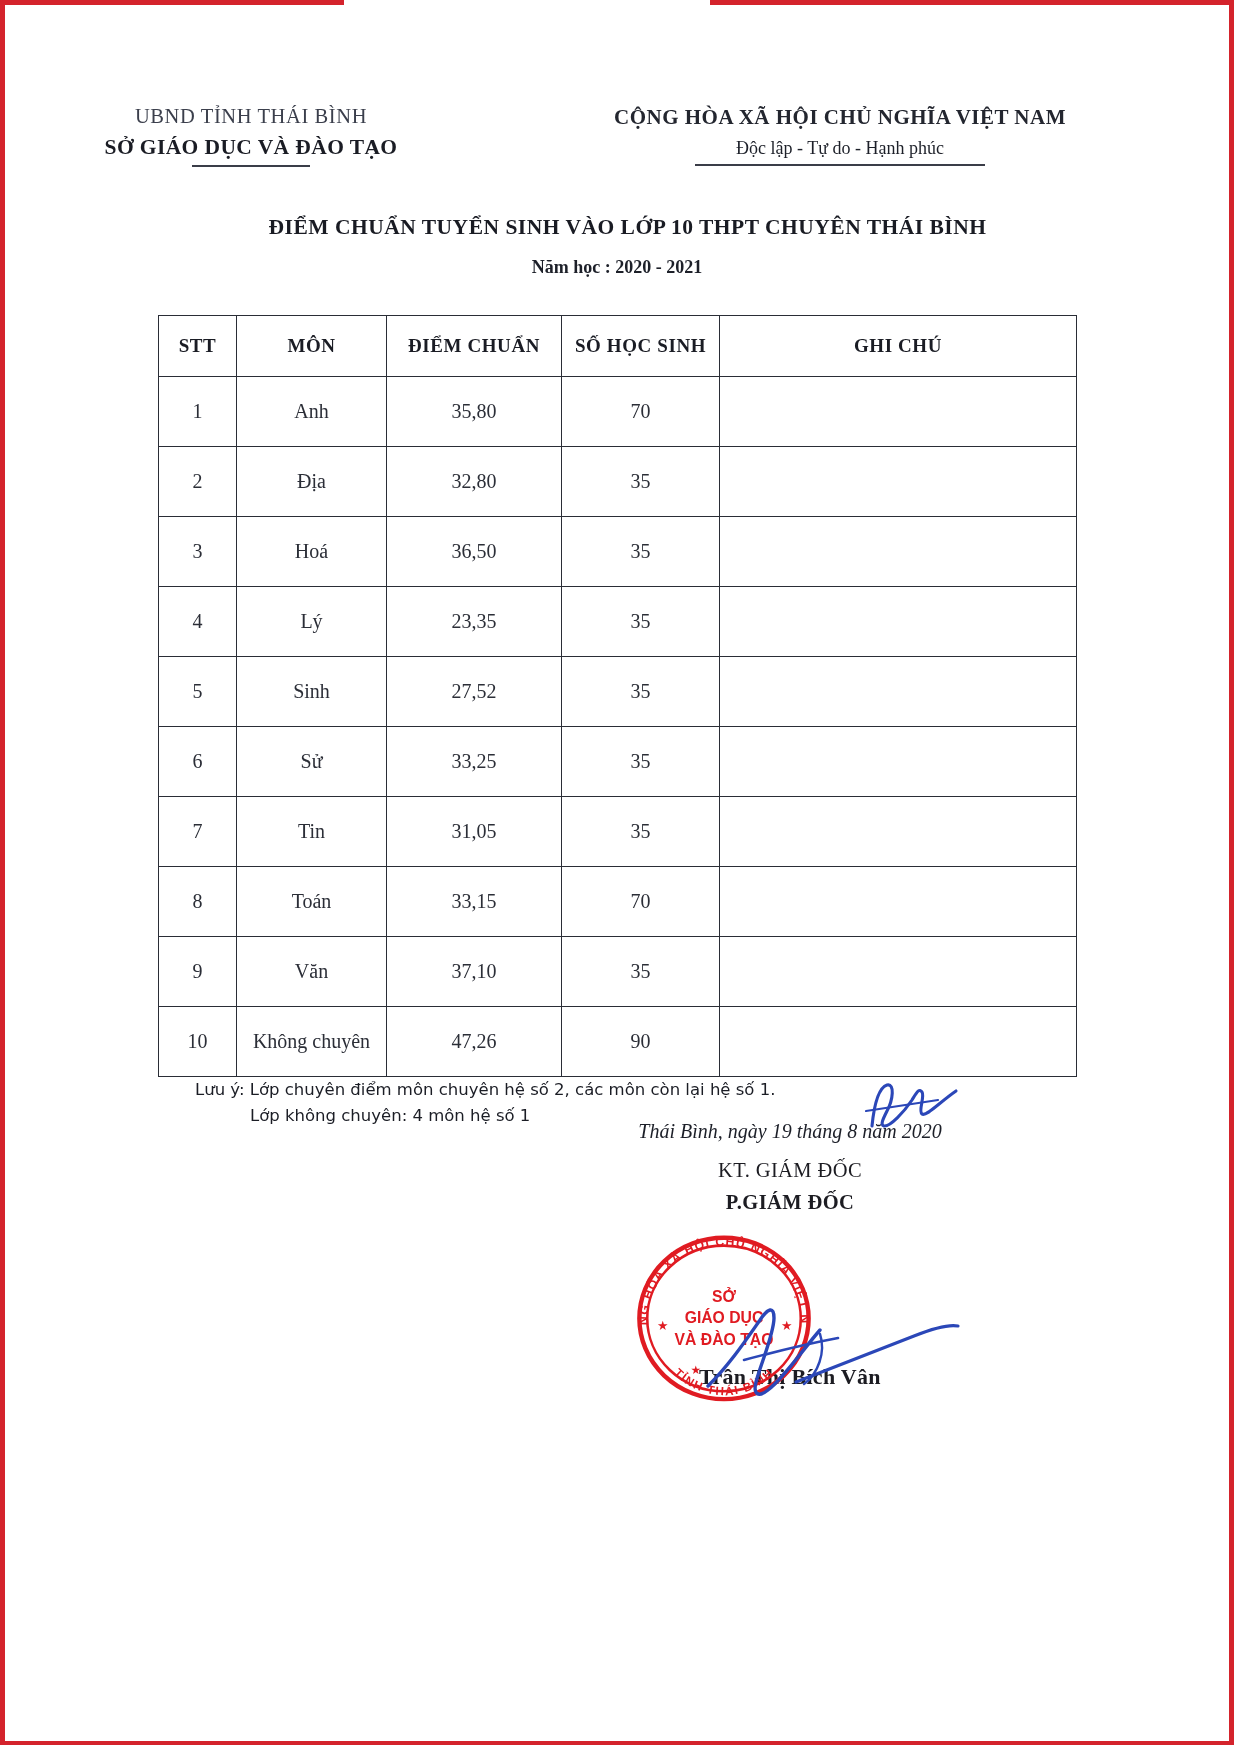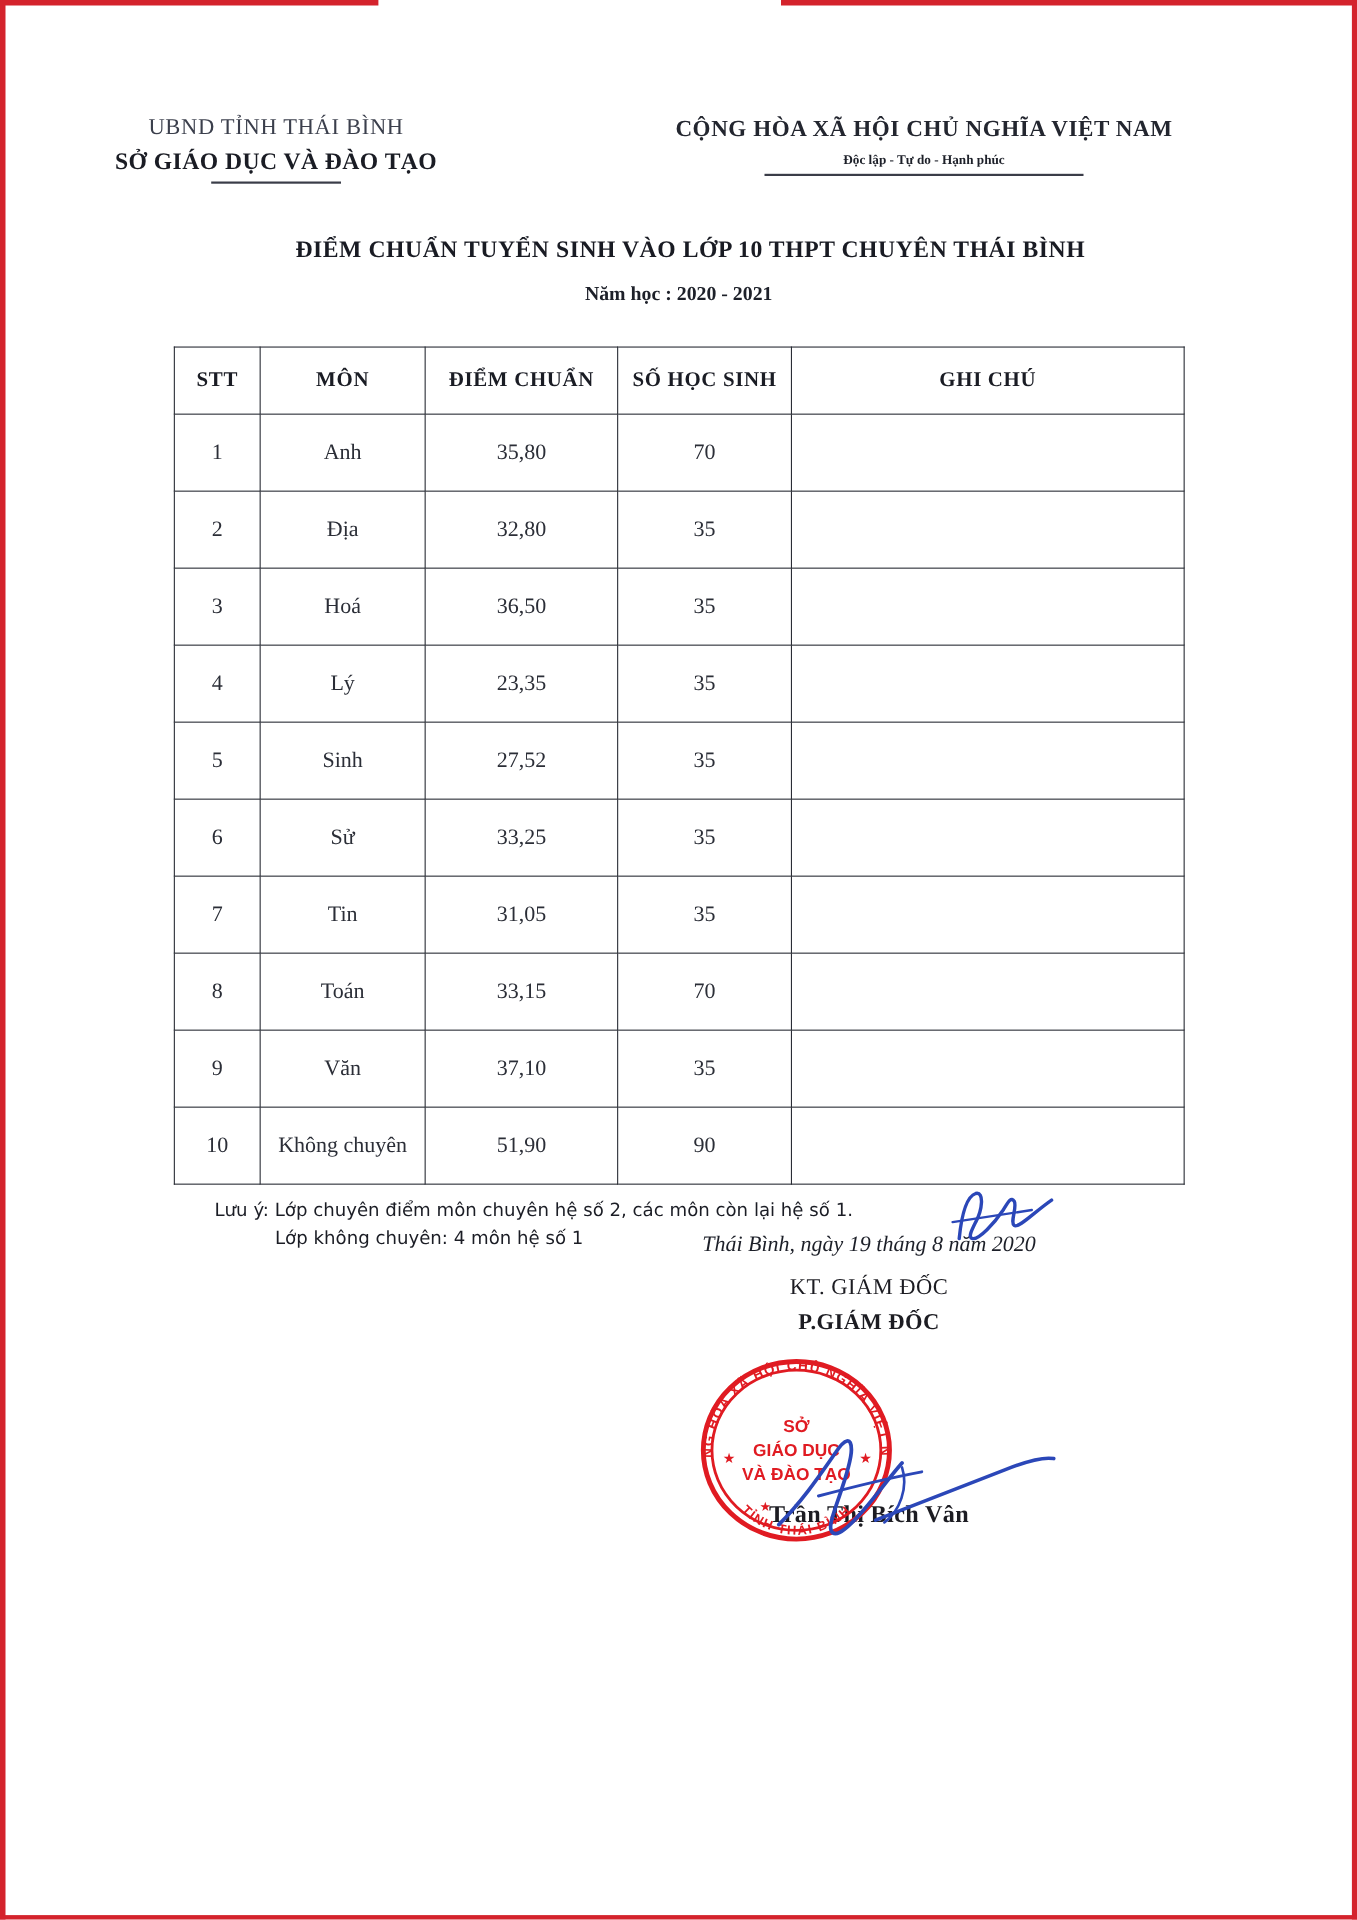--- a/index.html
+++ b/index.html
@@ -65,22 +65,22 @@
     letter-spacing: 0.4px;
   }
   .nation-line {
     font-size: 21px;
     font-weight: bold;
     letter-spacing: 0.5px;
     color: #23262f;
     white-space: nowrap;
   }
   .motto-line {
-    font-size: 12px;
-    font-weight: bold;
+    font-size: 18px;
+    font-weight: normal;
     margin-top: 8px;
     color: #1d2029;
     white-space: nowrap;
   }
   .rule {
     height: 2px;
     background: #3a3d48;
     margin: 5px auto 0;
   }
   .rule.left-rule  { width: 118px; }
@@ -141,21 +141,21 @@
     color: #14161d;
   }
   col.c-stt  { width: 78px; }
   col.c-mon  { width: 150px; }
   col.c-diem { width: 175px; }
   col.c-shs  { width: 158px; }
   col.c-ghi  { width: 357px; }
 
   
   .notes {
-    margin-top: 10px;
+    margin-top: 0;
     padding-left: 195px;
     font-family: "DejaVu Sans", sans-serif;
     font-size: 16.5px;
     color: #1b1d25;
     line-height: 1.55;
   }
   .notes div + div { padding-left: 55px; }
 
   
   .sign-block {
@@ -314,21 +314,21 @@
           <tr>
             <td>9</td>
             <td>Văn</td>
             <td>37,10</td>
             <td>35</td>
             <td></td>
           </tr>
           <tr>
             <td>10</td>
             <td class="subject-strong">Không chuyên</td>
-            <td>51,90</td>
+            <td>47,26</td>
             <td>90</td>
             <td></td>
           </tr>
         </tbody>
     </table>
   </div>
 
   <div class="notes">
     <div>Lưu ý: Lớp chuyên điểm môn chuyên hệ số 2, các môn còn lại hệ số 1.</div>
     <div>Lớp không chuyên: 4 môn hệ số 1</div>

